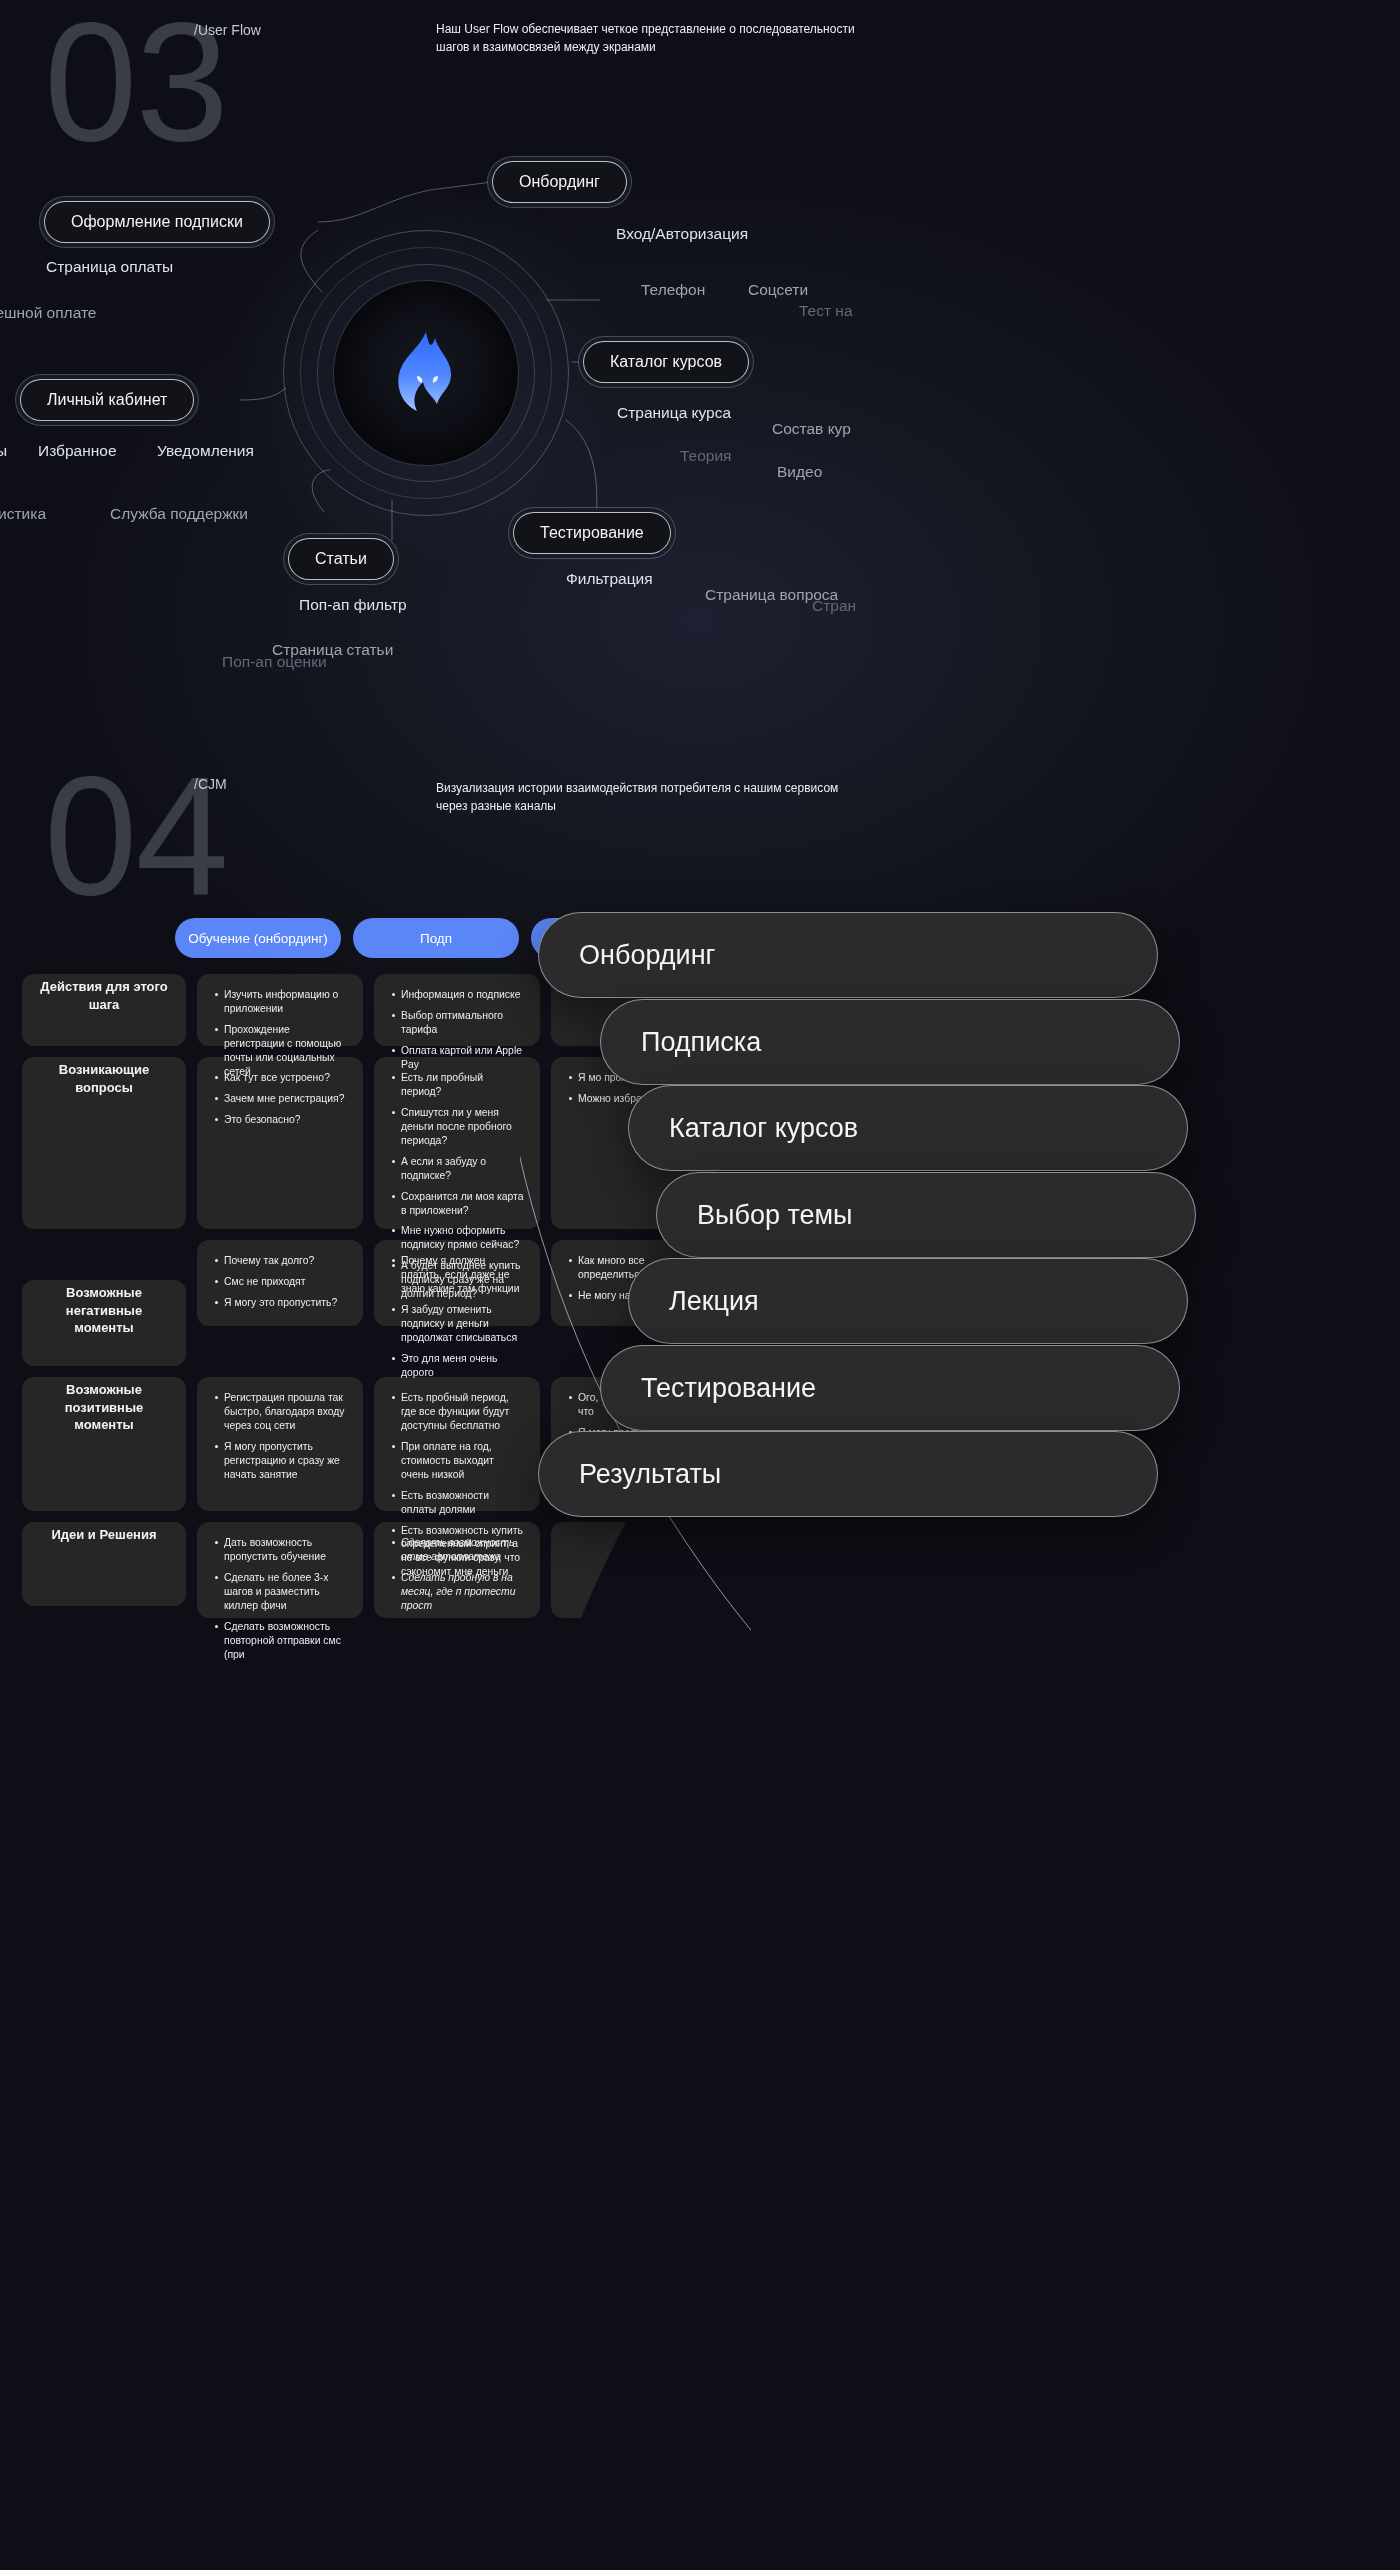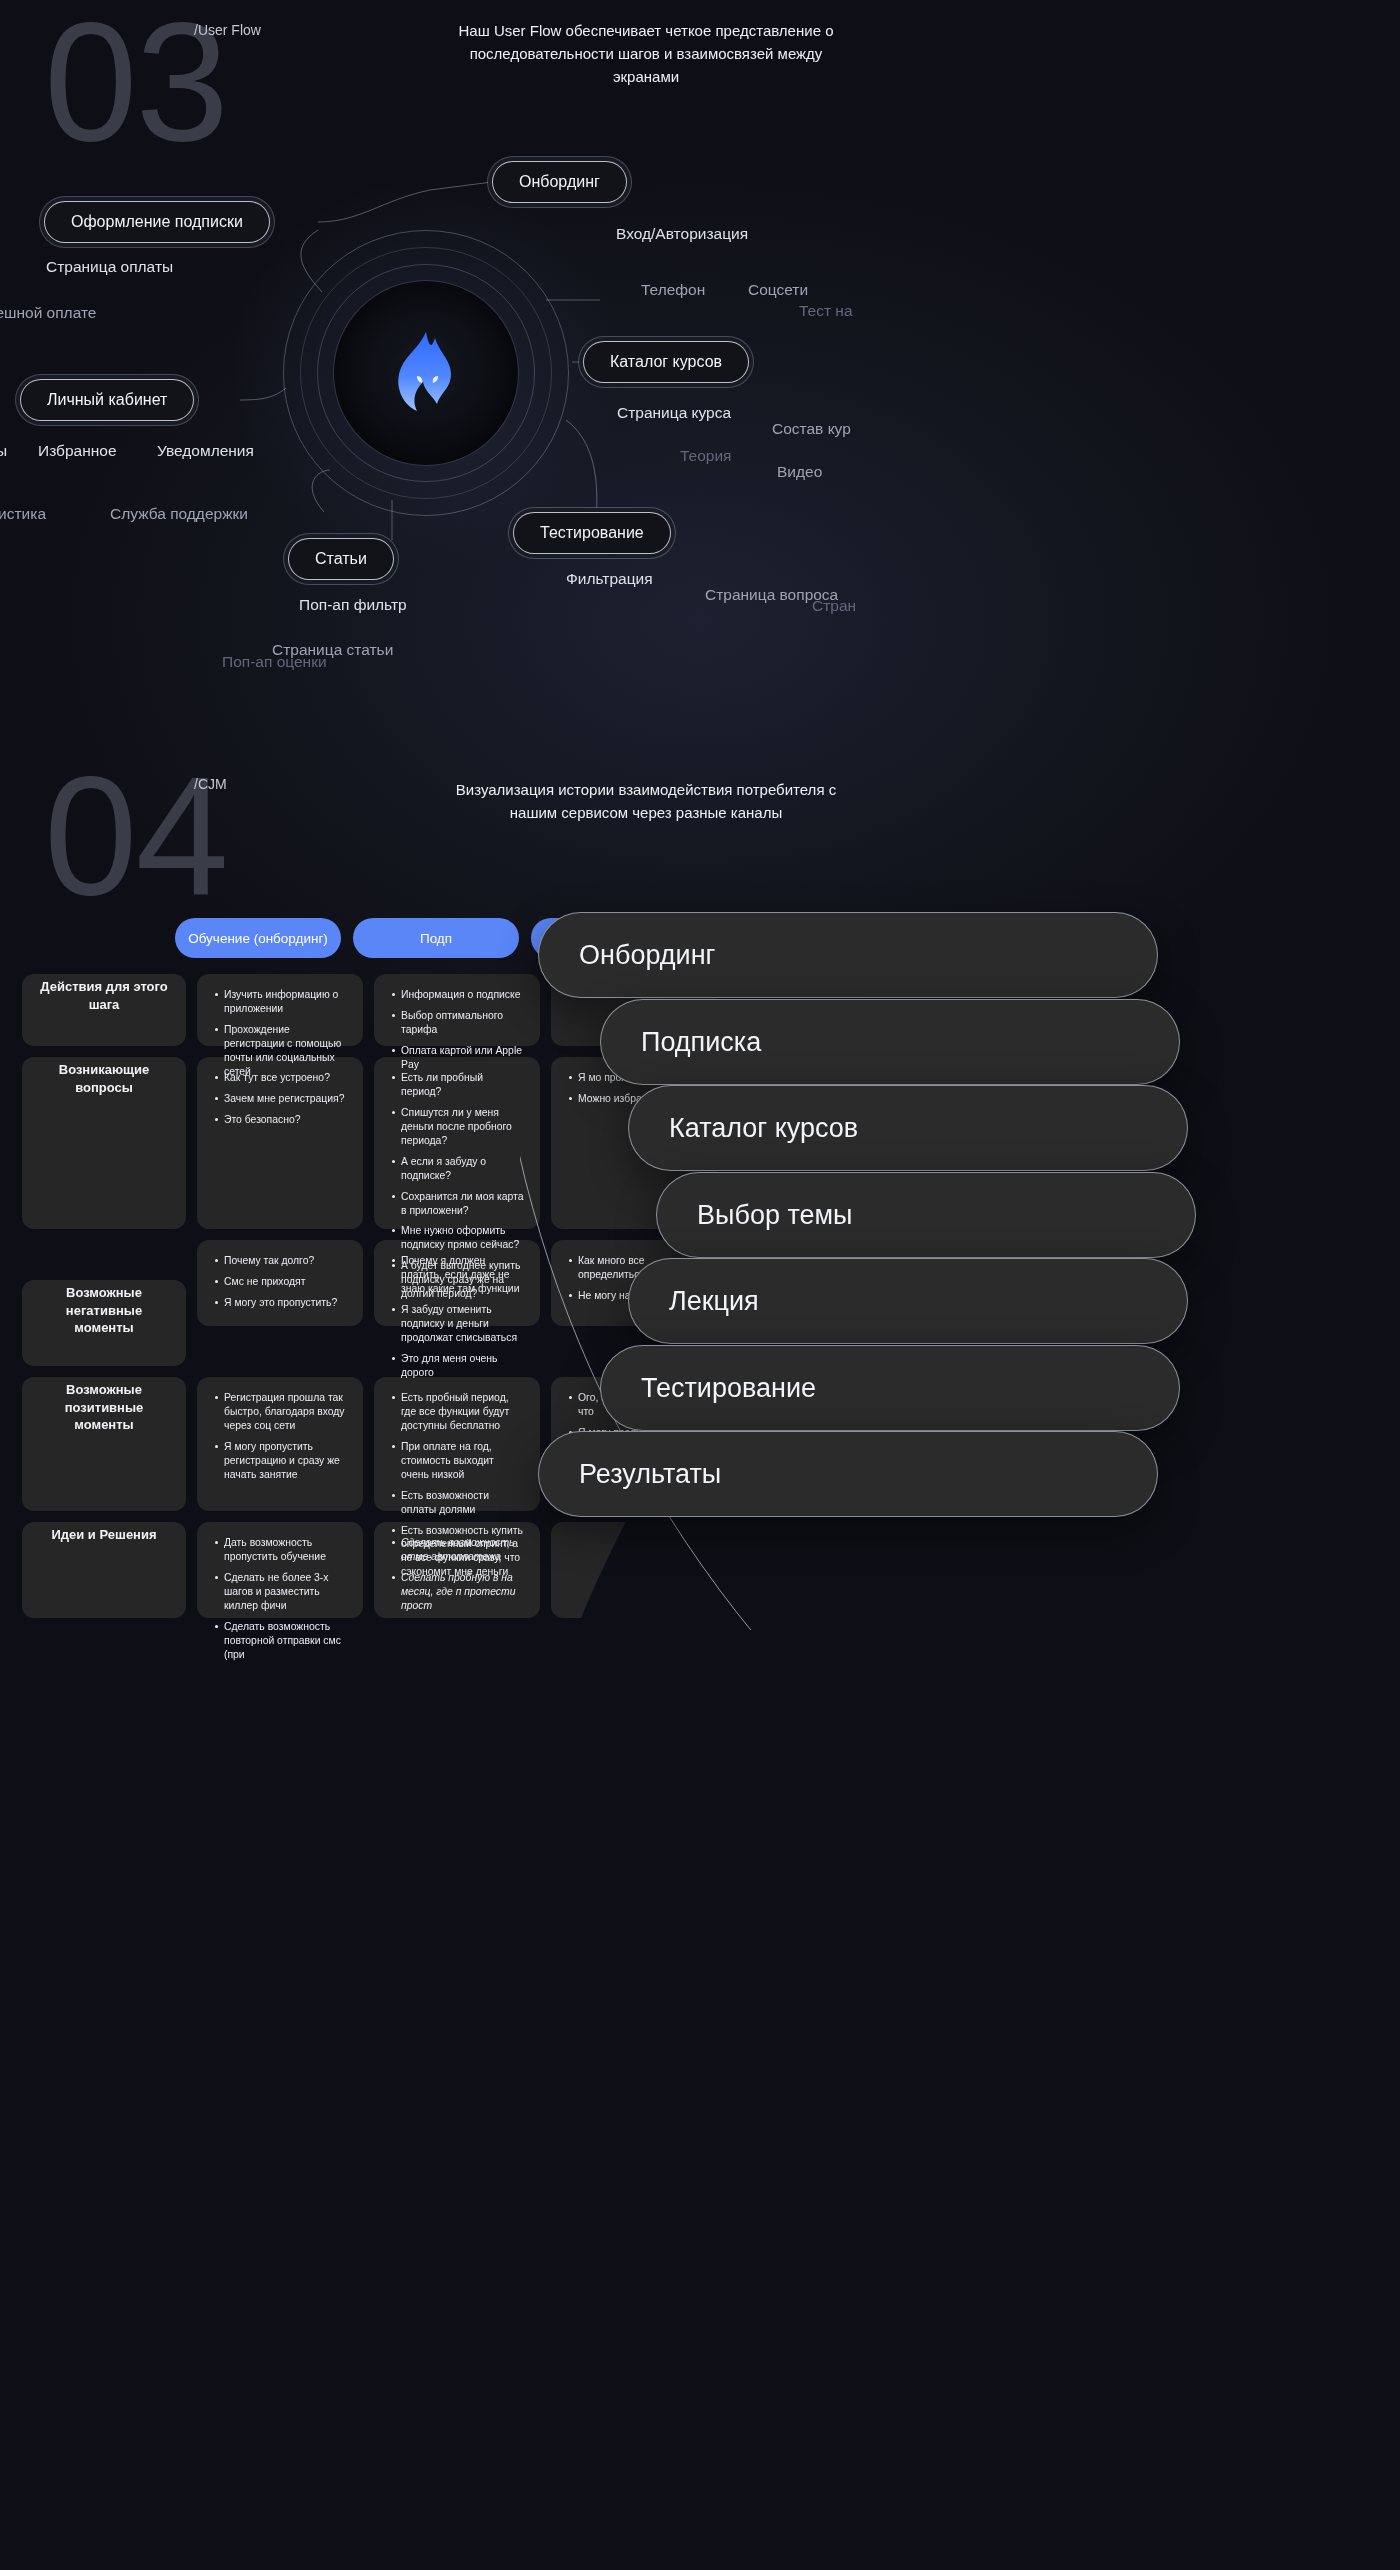--- a/index.html
+++ b/index.html
@@ -38,24 +38,23 @@
   .num03 { left: 44px; top: 14px; }
   .slashlabel {
     position: absolute;
     color: #c6c9d2;
     font-size: 14px;
   }
   .sl03 { left: 194px; top: 22px; }
   .lede {
     position: absolute;
     color: #eef0f5;
-    font-size: 15px;
+    font-size: 12px;
     line-height: 1.52;
     width: 420px;
-    text-align: center;
   }
   .lede03 { left: 436px; top: 20px; }
 
   
   .rings { position: absolute; left: 283px; top: 230px; width: 286px; height: 286px; }
   .ring {
     position: absolute; border-radius: 50%;
     border: 1px solid rgba(185,192,210,.30);
     left: 50%; top: 50%; transform: translate(-50%,-50%);
   }
@@ -365,21 +364,21 @@
         <div class="cell body" style="height:134px;">
           <ul>
             <li>Ого, здесь разнообр все, что</li>
             <li>Я могу профи подпо выб</li>
             <li>В</li>
           </ul>
         </div>
       </div>
 
       <div class="row">
-        <div class="cell label" style="height:96px;">Идеи и Решения</div>
+        <div class="cell label" style="height:84px;">Идеи и Решения</div>
         <div class="cell body" style="height:96px;">
           <ul>
             <li>Дать возможность пропустить обучение</li>
             <li>Сделать не более 3-х шагов и разместить киллер фичи</li>
             <li>Сделать возможность повторной отправки смс (при</li>
           </ul>
         </div>
         <div class="cell body" style="height:96px;font-style:italic;">
           <ul>
             <li>Сделать возможность отме автоплатежа</li>

